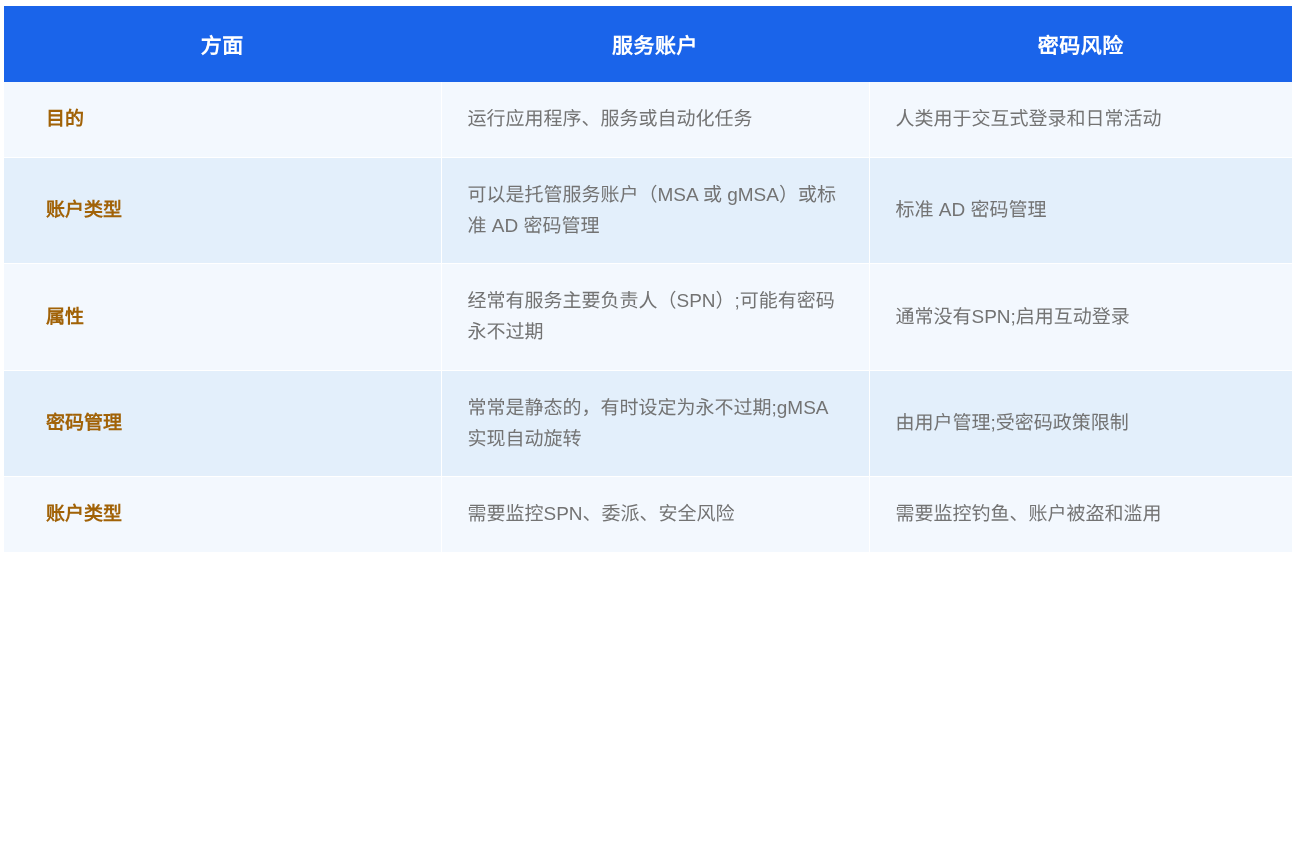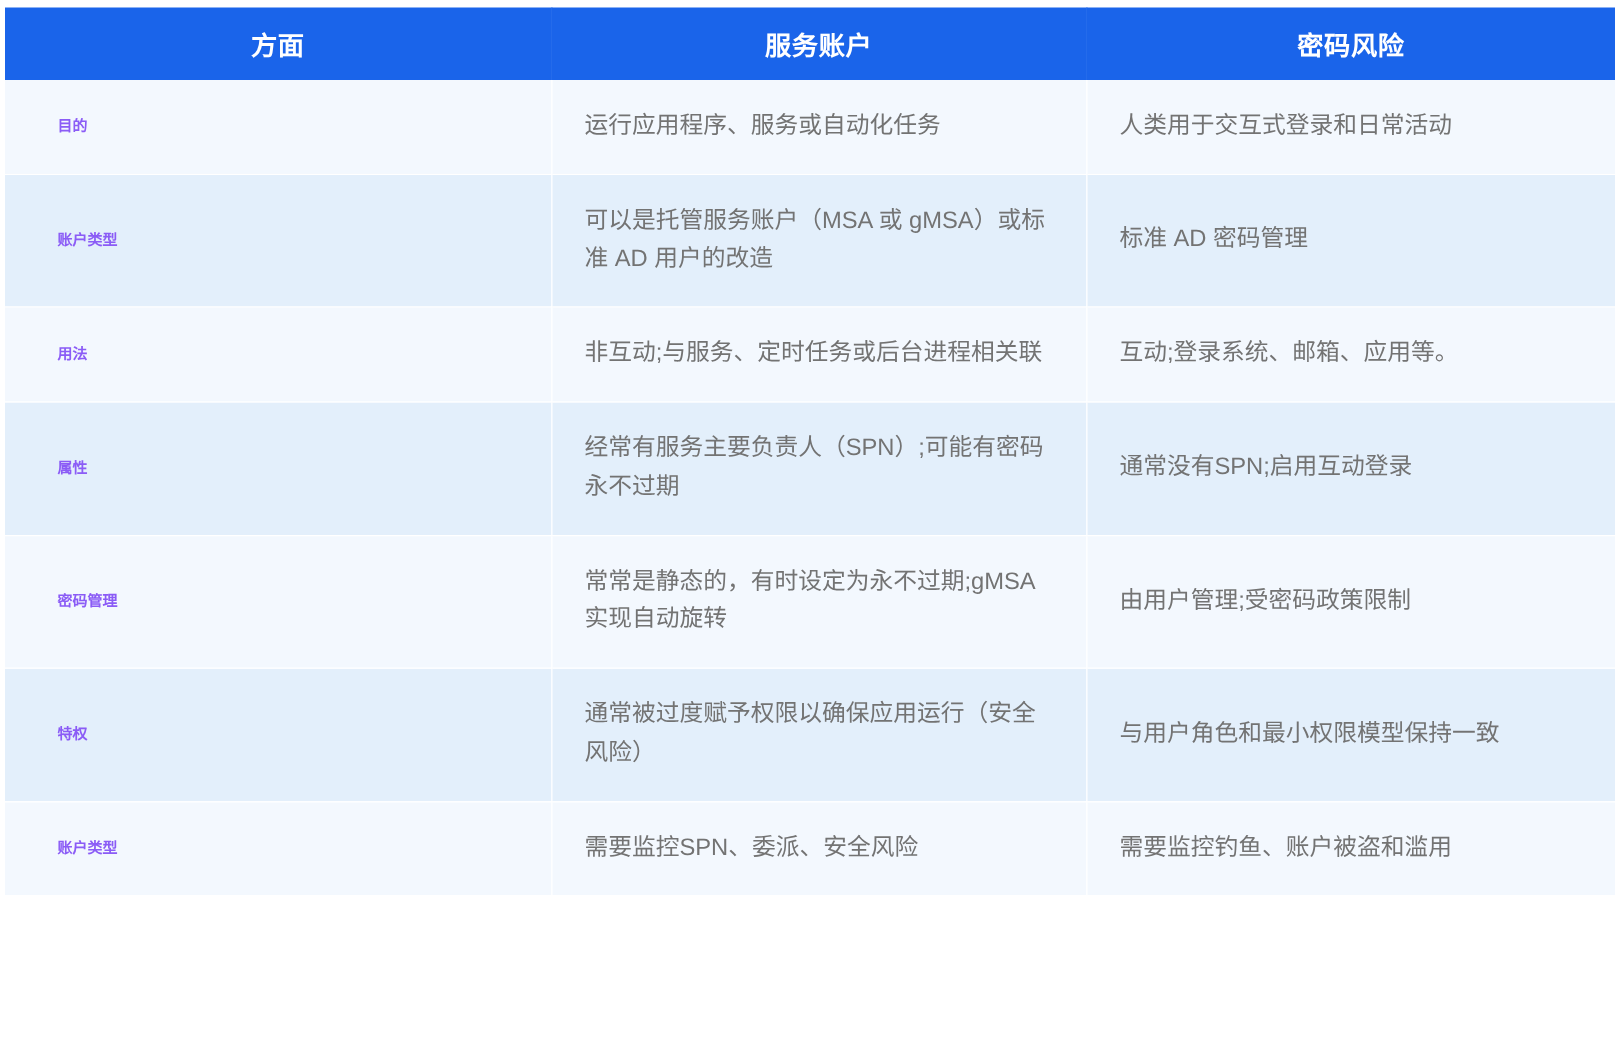--- a/index.html
+++ b/index.html
@@ -29,43 +29,43 @@
   table.compare col.c0 { width: 437px; }
   table.compare col.c1 { width: 428px; }
   table.compare col.c2 { width: 423px; }
 
   table.compare thead th {
     background: #1a64ea;
     color: #ffffff;
     font-size: 21px;
     font-weight: 700;
     text-align: center;
-    height: 58px;
+    height: 76px;
     padding: 0 12px;
     border-right: 1px solid #1a64ea;
     letter-spacing: 0.5px;
   }
   table.compare thead th:last-child { border-right: none; }
 
   table.compare tbody td {
     vertical-align: middle;
     padding: 22px 26px;
     font-size: 19px;
     line-height: 1.62;
     border-bottom: 1px solid #ffffff;
     border-right: 1px solid #ffffff;
     color: #737373;
   }
   table.compare tbody td:last-child { border-right: none; }
 
   table.compare tbody td.aspect {
     font-weight: 700;
-    color: #8b5cf6;
+    color: #a16207;
     padding-left: 42px;
-    font-size: 12px;
+    font-size: 19px;
   }
 
   
   table.compare tbody tr:nth-child(odd) td { background: #f3f8fe; }
   table.compare tbody tr:nth-child(even) td { background: #e3effb; }
 
   table.compare tbody tr:nth-child(odd) td.aspect { background: #f3f8fe; }
   table.compare tbody tr:nth-child(even) td.aspect { background: #e3effb; }
 
   table.compare tbody tr:last-child td { border-bottom: none; }
@@ -88,43 +88,33 @@
       </tr>
     </thead>
     <tbody>
       <tr>
         <td class="aspect">目的</td>
         <td>运行应用程序、服务或自动化任务</td>
         <td>人类用于交互式登录和日常活动</td>
       </tr>
       <tr>
         <td class="aspect">账户类型</td>
-        <td>可以是托管服务账户（MSA 或 gMSA）或标准 AD 用户的改造</td>
+        <td>可以是托管服务账户（MSA 或 gMSA）或标准 AD 密码管理</td>
         <td>标准 AD 密码管理</td>
-      </tr>
-      <tr>
-        <td class="aspect">用法</td>
-        <td>非互动;与服务、定时任务或后台进程相关联</td>
-        <td>互动;登录系统、邮箱、应用等。</td>
       </tr>
       <tr>
         <td class="aspect">属性</td>
         <td>经常有服务主要负责人（SPN）;可能有密码永不过期</td>
         <td>通常没有SPN;启用互动登录</td>
       </tr>
       <tr>
         <td class="aspect">密码管理</td>
         <td>常常是静态的，有时设定为永不过期;gMSA实现自动旋转</td>
         <td>由用户管理;受密码政策限制</td>
       </tr>
       <tr>
-        <td class="aspect">特权</td>
-        <td>通常被过度赋予权限以确保应用运行（安全风险）</td>
-        <td>与用户角色和最小权限模型保持一致</td>
-      </tr>
-      <tr>
         <td class="aspect">账户类型</td>
         <td>需要监控SPN、委派、安全风险</td>
         <td>需要监控钓鱼、账户被盗和滥用</td>
       </tr>
     </tbody>
   </table>
 </div>
 
 </body></html>

